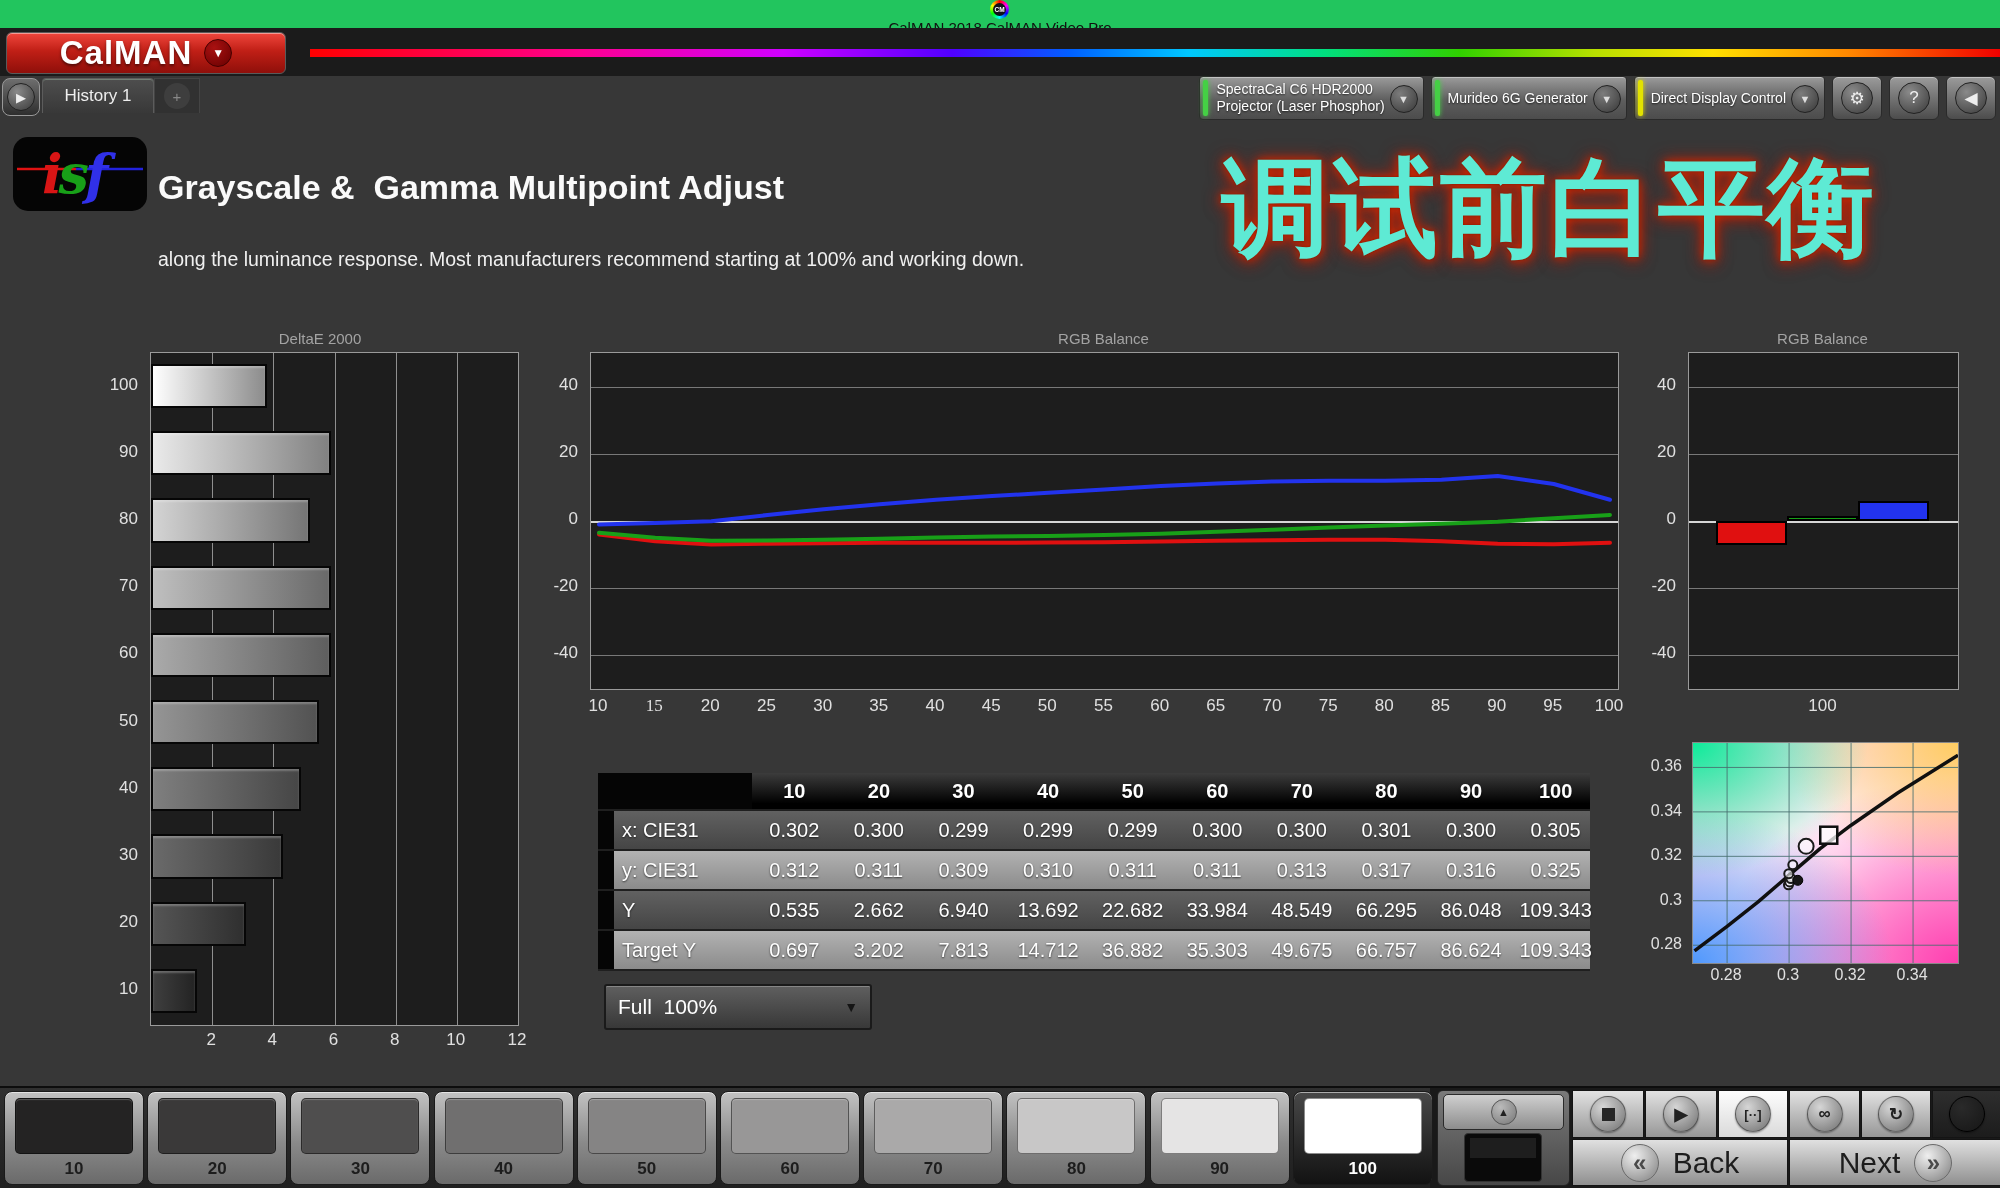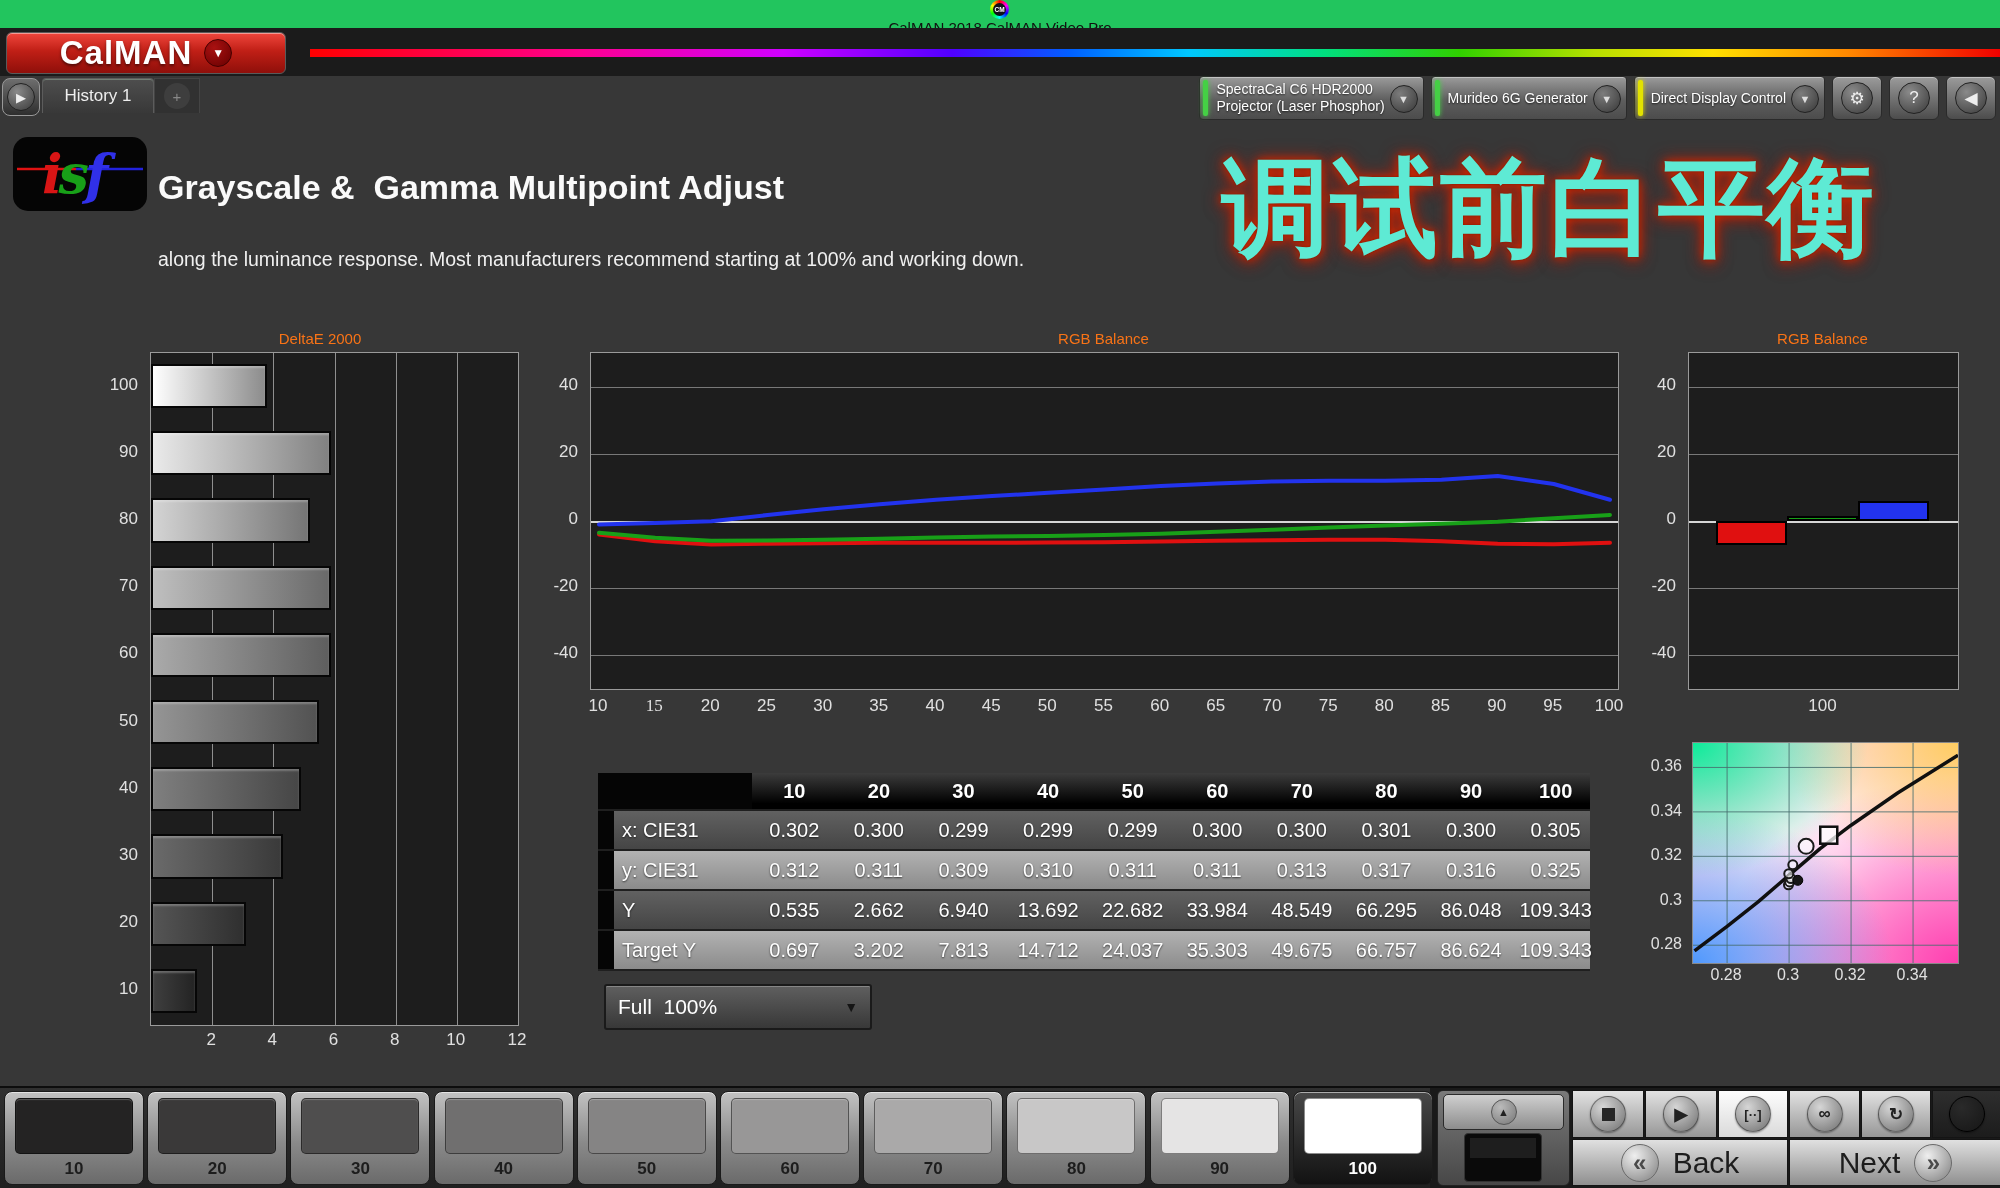--- a/index.html
+++ b/index.html
@@ -55,21 +55,21 @@
      box-shadow:inset 0 1px 0 rgba(255,255,255,.4);display:flex;align-items:center;justify-content:center;}
   .sq-btn .badge{width:30px;height:30px;font-size:17px;}
   
   #isf-logo{position:absolute;left:12px;top:136px;}
   #page-title{position:absolute;left:158px;top:168px;font-size:34px;font-weight:bold;color:#fafafa;white-space:pre;}
   #goal{position:absolute;left:158px;top:244px;font-size:19.5px;line-height:30px;color:#f0f0f0;}
   #overlay-cn{position:absolute;left:1222px;top:150px;z-index:6;font-size:107px;font-weight:900;line-height:1.1;
      color:#5eead4;letter-spacing:2px;white-space:nowrap;font-family:sans-serif;
      text-shadow:0 0 3px #7a1500,0 0 9px rgba(225,45,0,.95),0 0 18px rgba(200,30,0,.8),0 5px 16px rgba(160,20,0,.55);}
   
-  .chart-title{position:absolute;font-size:15px;color:#f97316;text-align:center;}
+  .chart-title{position:absolute;font-size:15px;color:#a3a3a3;text-align:center;}
   .plot{position:absolute;background:#1d1d1d;border:1px solid #9a9a9a;overflow:hidden;}
   .grid-v{position:absolute;top:0;bottom:0;width:1px;background:#c0c0c0;opacity:.7;}
   .grid-h{position:absolute;left:0;right:0;height:1px;background:#909090;opacity:.8;}
   .grid-h.zero{height:2px;background:#e0e0e0;opacity:.95;}
   .ax-label{position:absolute;font-size:17px;color:#e0e0e0;}
   .de-bar{position:absolute;left:0;border:2px solid #060606;box-sizing:border-box;box-shadow:inset 0 2px 2px rgba(255,255,255,.25);}
   .rgb-bar{position:absolute;border:2px solid #000;box-sizing:border-box;}
   
   #data-table{position:absolute;left:598px;top:773px;width:992px;background:#1f1f1f;padding-bottom:2px;}
   .t-row{display:flex;margin-top:2px;height:38px;}
@@ -370,21 +370,21 @@
         <div class="t-cell">86.048</div>
         <div class="t-cell">109.343</div>
       </div>
       <div class="t-row light">
         <div class="t-sliver"></div>
         <div class="t-label">Target Y</div>
         <div class="t-cell">0.697</div>
         <div class="t-cell">3.202</div>
         <div class="t-cell">7.813</div>
         <div class="t-cell">14.712</div>
-        <div class="t-cell">24.037</div>
+        <div class="t-cell">36.882</div>
         <div class="t-cell">35.303</div>
         <div class="t-cell">49.675</div>
         <div class="t-cell">66.757</div>
         <div class="t-cell">86.624</div>
         <div class="t-cell">109.343</div>
       </div>
     </div>
 
   <div id="pattern-select">
     <span style="white-space:pre;">Full  100%</span>

